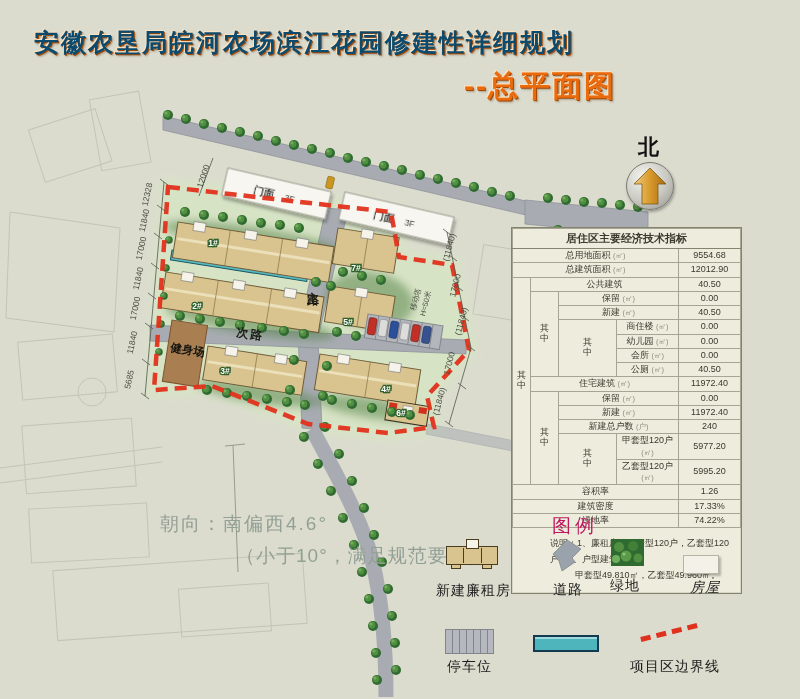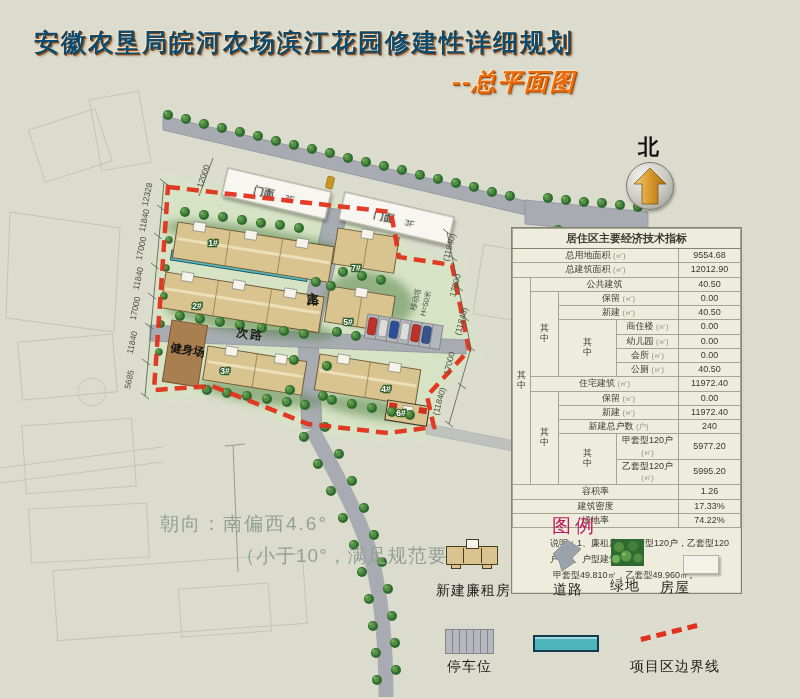--- a/index.html
+++ b/index.html
@@ -3,38 +3,38 @@
 <meta charset="utf-8">
 <style>
   html,body{margin:0;padding:0}
   body{width:800px;height:699px;position:relative;overflow:hidden;
        background:#dbdcce;font-family:"Liberation Sans",sans-serif;}
   .abs{position:absolute}
   
   .main-title{left:34px;top:26px;font-size:25px;font-weight:bold;color:#0c4a6e;
     letter-spacing:2px;white-space:nowrap;
     text-shadow:-1px -1px 0 #ffe3bf,1px 1px 0 #a34a06,2px 2px 2px rgba(80,50,20,.35);}
-  .sub-title{left:452px;top:66px;font-size:24px;font-weight:bold;color:#ea6a0e;
-    letter-spacing:2px;text-shadow:-1px -1px 0 #ffe3bf,1px 1px 0 #a34a06,2px 2px 2px rgba(80,50,20,.35);font-style:italic;}
+  .sub-title{left:464px;top:66px;font-size:30px;font-weight:bold;color:#ea6a0e;
+    letter-spacing:2px;text-shadow:-1px -1px 0 #ffe3bf,1px 1px 0 #a34a06,2px 2px 2px rgba(80,50,20,.35);}
   
   .north-label{left:638px;top:133px;font-size:21px;font-weight:bold;color:#111;}
   .north-circle{left:626px;top:162px;width:46px;height:46px;border-radius:50%;
     background:radial-gradient(circle at 35% 30%,#f4f4ef,#c9c9c2 55%,#90908a);
     border:1px solid #7b7b74;box-shadow:1px 2px 3px rgba(0,0,0,.3);}
   
   .itable-box{left:511px;top:227px;width:229px;background:#edecdd;
     border:1px solid #83836f;box-shadow:0 0 0 1px #d7d6c5 inset;}
   .itable-box table{border-collapse:collapse;width:100%;table-layout:fixed;}
   .itable-box td{border:1px solid #a6a593;font-size:9px;color:#3a392c;
     text-align:center;padding:1px 1px;line-height:1.25;overflow:hidden;}
   .itable-box td.tt{font-size:11px;font-weight:bold;height:17px;border-bottom:1px solid #83836f;text-align:center;}
   .unit{color:#8d8c77;font-size:7.5px;}
   .vtxt{display:inline-block;width:1em;word-break:break-all;line-height:1.1;}
   .note{font-size:9px;color:#3a392c;padding:7px 8px 9px 38px;line-height:1.8;}
-  .note .l2{margin-left:3px;}
+  .note .l2{margin-left:25px;}
   
   .lg-title{left:552px;top:513px;font-size:19px;color:#be185d;letter-spacing:4px;}
   .lg-label{font-size:14px;color:#1c1c1c;letter-spacing:1px;white-space:nowrap;}
   .ic-lowrent{left:444px;top:538px;width:58px;height:34px;}
   
   .lrb{position:absolute;background:#d9c38e;border:1.5px solid #4a3c1e;box-sizing:border-box;}
   .lrw{position:absolute;background:#f5f3ea;border:1px solid #4a3c1e;box-sizing:border-box;}
   .ic-house{left:683px;top:555px;width:34px;height:17px;background:#f4f2e8;
     border:1px solid #b5b4a6;box-shadow:2px 2px 2px rgba(0,0,0,.25);}
   .ic-parking{left:445px;top:629px;width:47px;height:23px;background:#b5b9bf;border:1px solid #82868c;
@@ -476,21 +476,21 @@
   <circle cx="8" cy="8" r="5" fill="#518e41"></circle>
     <circle cx="22" cy="7" r="5" fill="#447f38"></circle>
   <circle cx="15" cy="17" r="5.5" fill="#5a9a48"></circle>
     <circle cx="27" cy="19" r="4.5" fill="#518e41"></circle>
   <circle cx="5" cy="20" r="4" fill="#6fae5b"></circle>
     <circle cx="13" cy="15" r="1.6" fill="#8cc273"></circle>
 </svg>
 <div class="abs lg-label" style="left:610px;top:577px;text-align:right;">绿地</div>
 
 <div class="abs ic-house"></div>
-<div class="abs lg-label" style="left:660px;top:579px;">房屋</div>
+<div class="abs lg-label" style="left:690px;top:579px;font-style:italic;">房屋</div>
 
 <div class="abs ic-parking"></div>
 <div class="abs lg-label" style="left:447px;top:658px;">停车位</div>
 
 <div class="abs ic-shed"></div>
 <div class="abs lg-label" style="left:526px;top:658px;margin-top:40px;">自行车车棚</div>
 
 <div class="abs ic-boundary"></div>
 <div class="abs lg-label" style="left:630px;top:658px;">项目区边界线</div>
 

